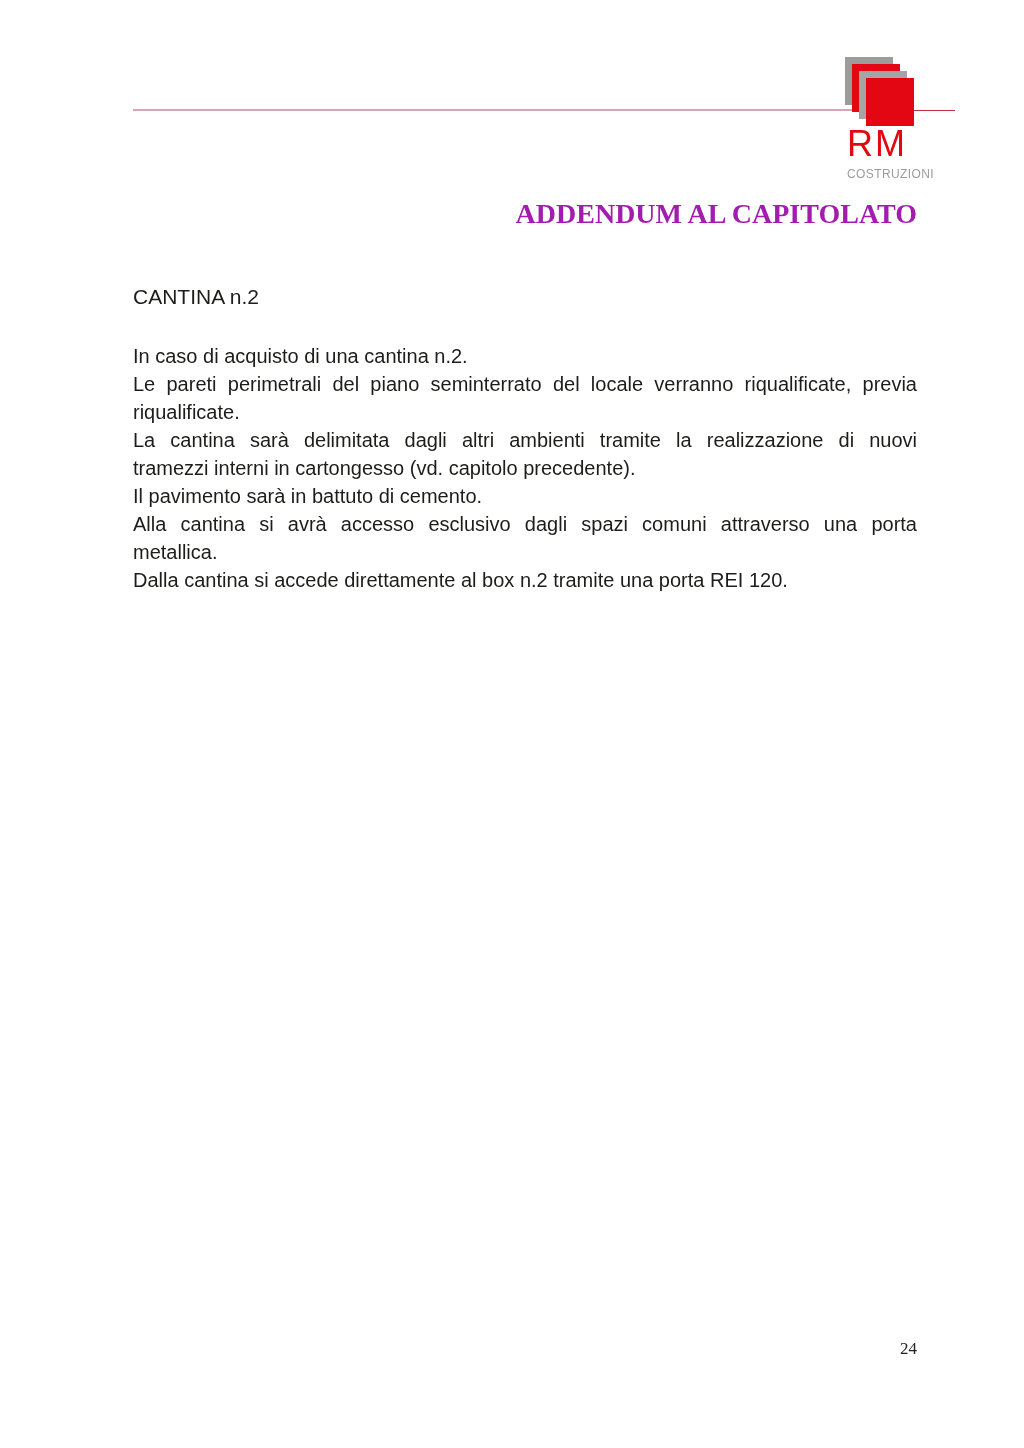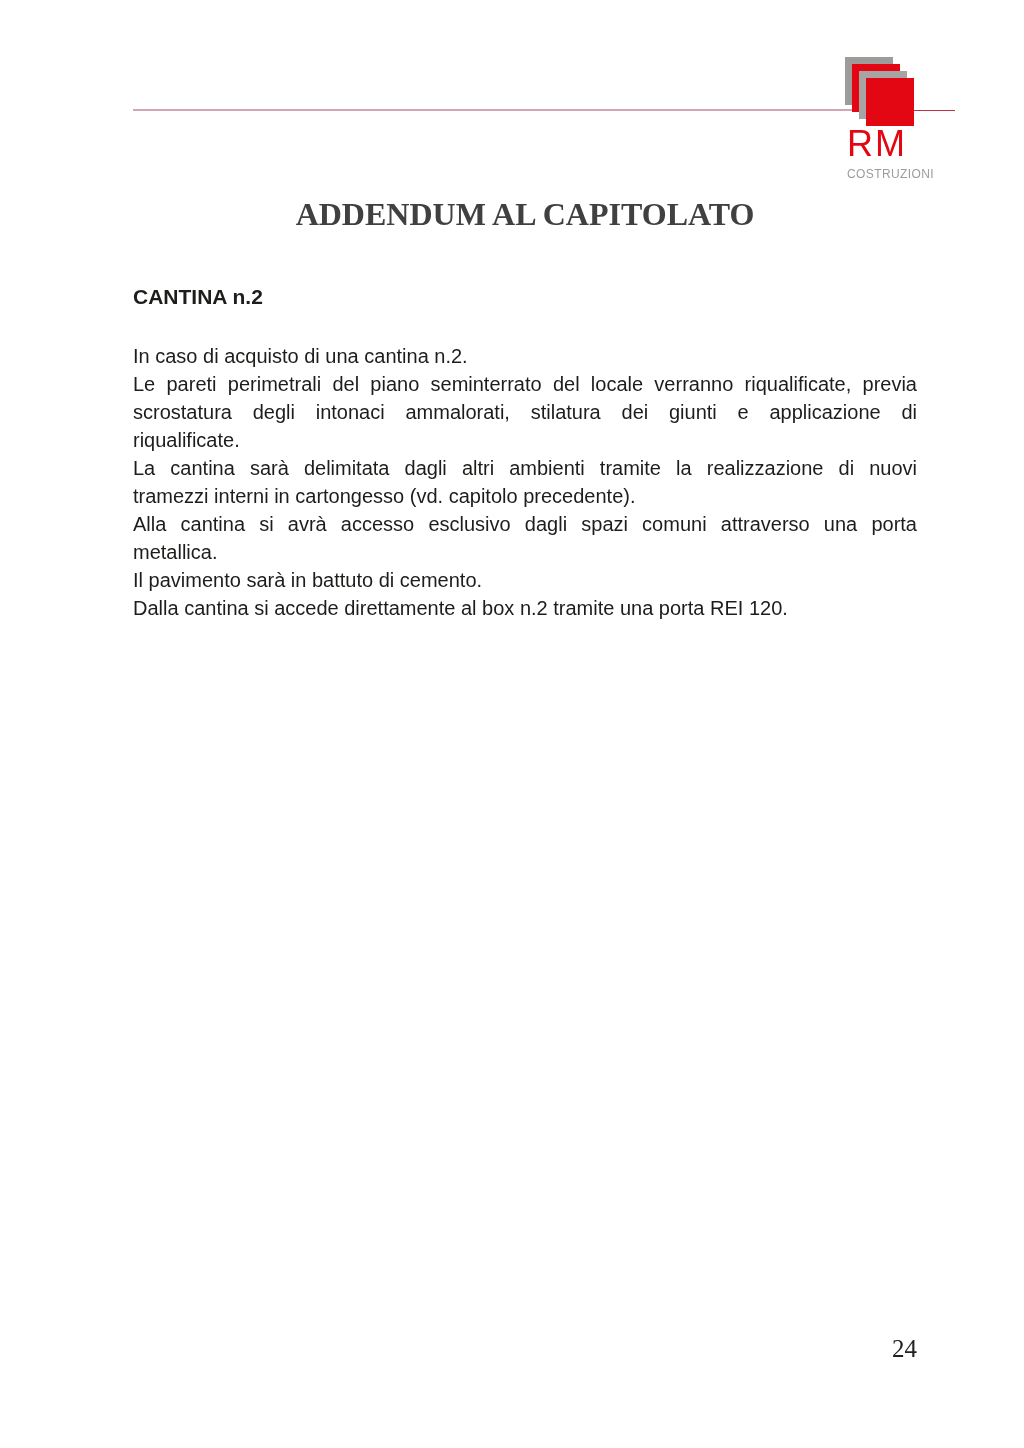--- a/index.html
+++ b/index.html
@@ -41,47 +41,47 @@
   }
   .logo-sub {
     position: absolute; left: 2px; top: 110px;
     font-size: 12px; letter-spacing: 0.4px;
     color: #9d9c9b; white-space: nowrap;
   }
 
   
   .title {
     position: absolute; left: 133px; top: 196px; width: 784px;
-    text-align: center;
+    text-align: right;
     font-family: "Liberation Serif", serif;
-    font-weight: bold; font-size: 32px; line-height: 36px;
-    color: #404040;
+    font-weight: bold; font-size: 28px; line-height: 36px;
+    color: #a21caf;
   }
 
   
   .heading {
     position: absolute; left: 133px; top: 285px;
-    font-size: 21px; font-weight: bold; line-height: 24px;
+    font-size: 21px; font-weight: normal; line-height: 24px;
     color: #1d1d1b;
   }
 
   
   .body-text {
     position: absolute; left: 133px; top: 342px; width: 784px;
     font-size: 20px; line-height: 28px; color: #1d1d1b;
   }
   .line { text-align: justify; text-align-last: justify; height: 28px; overflow: hidden; }
   .line.last { text-align: left; text-align-last: left; }
 
   
   .pagenum {
     position: absolute; left: 133px; top: 1336px; width: 784px;
     text-align: right;
     font-family: "Liberation Serif", serif;
-    font-size: 25px; line-height: 26px;
+    font-size: 17px; line-height: 26px;
     color: #222222;
   }
 </style>
 </head>
 <body>
 
 <div class="page">
 
   <div class="rule-main"></div>
   <div class="rule-right"></div>
@@ -98,33 +98,32 @@
   <div class="title">ADDENDUM AL CAPITOLATO</div>
 
   <div class="heading">CANTINA n.2</div>
 
   <div class="body-text">
     <div>
       <div class="line last">In caso di acquisto di una cantina n.2.</div>
     </div>
     <div>
       <div class="line">Le pareti perimetrali del piano seminterrato del locale verranno riqualificate, previa</div>
-      <div class="line">scrostatura degli intonaci ammalorati, stilatura dei giunti e applicazione di</div>
       <div class="line last">riqualificate.</div>
     </div>
     <div>
       <div class="line">La cantina sarà delimitata dagli altri ambienti tramite la realizzazione di nuovi</div>
       <div class="line last">tramezzi interni in cartongesso (vd. capitolo precedente).</div>
     </div>
     <div>
+      <div class="line last">Il pavimento sarà in battuto di cemento.</div>
+    </div>
+    <div>
       <div class="line">Alla cantina si avrà accesso esclusivo dagli spazi comuni attraverso una porta</div>
       <div class="line last">metallica.</div>
-    </div>
-    <div>
-      <div class="line last">Il pavimento sarà in battuto di cemento.</div>
     </div>
     <div>
       <div class="line last">Dalla cantina si accede direttamente al box n.2 tramite una porta REI 120.</div>
     </div>
   </div>
 
   <div class="pagenum">24</div>
 
 </div>
 

